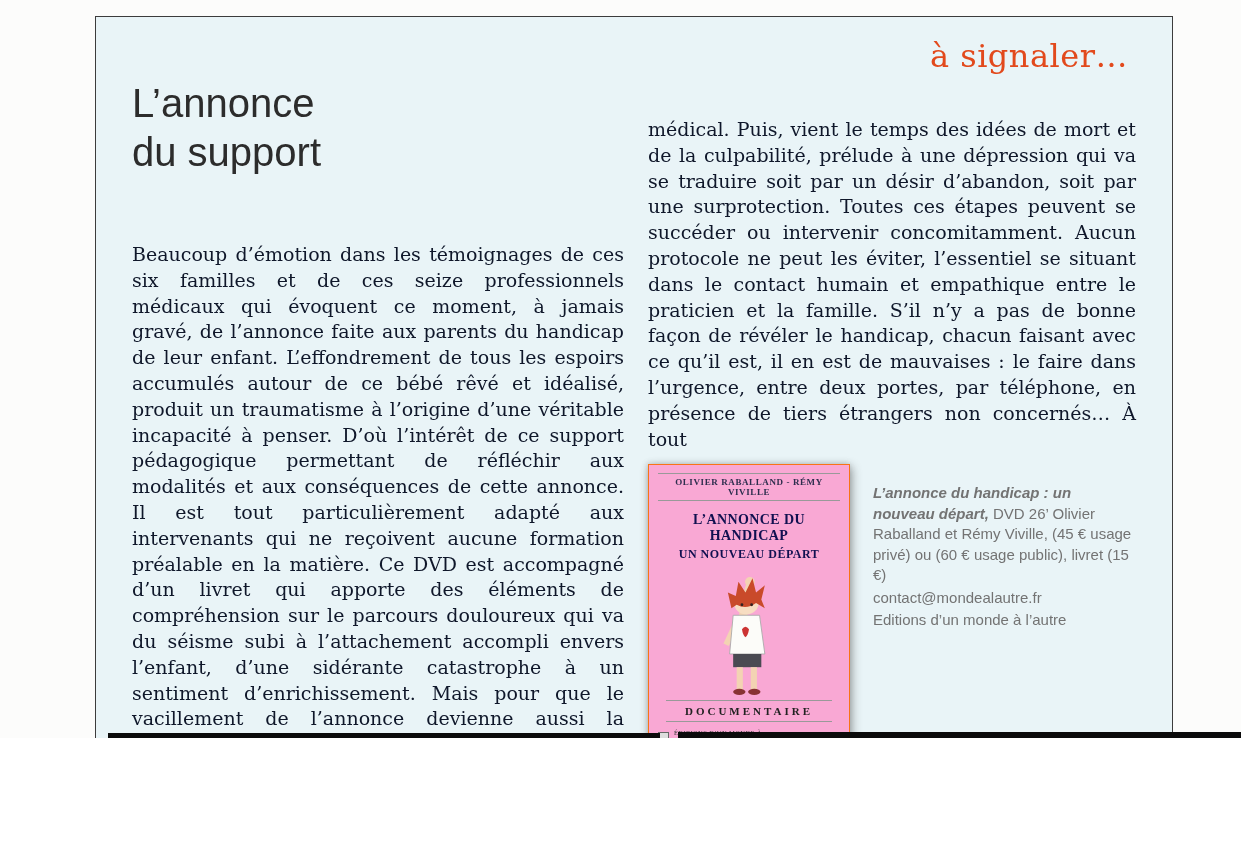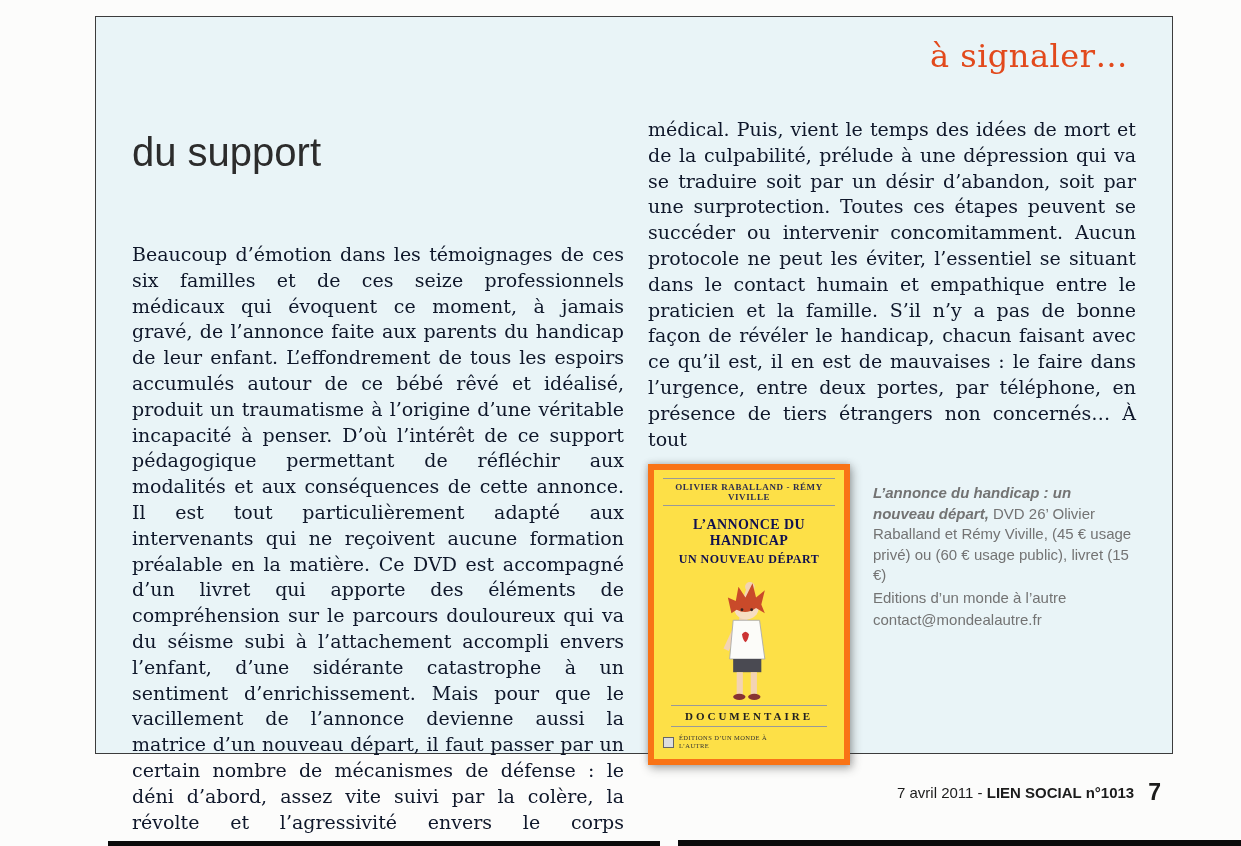--- a/index.html
+++ b/index.html
@@ -1,19 +1,19 @@
 <!DOCTYPE html>
 <html lang="fr"><head>
 <meta charset="utf-8">
 <style>
   * { margin:0; padding:0; box-sizing:border-box; }
   body { background:#ffffff; }
 
   .page {
-    position:relative; width:1241px; height:846px;
+    position:relative; width:1241px; height:738px;
     background:#fcfcfb; overflow:hidden;
   }
 
   .frame {
     position:absolute; left:95px; top:16px; width:1078px; height:738px;
     background:#e9f4f7; border:1.5px solid #3c3c3c;
   }
 
   .signal {
     position:absolute; top:20px; right:44px;
@@ -41,21 +41,21 @@
   }
 
   .col-right { position:absolute; left:552px; top:100px; width:488px; }
   .right-top { text-align-last:justify; }
 
   .media-row { display:flex; margin-top:9px; }
 
   .dvd-wrap { flex:none; width:212px; padding:3px 2px 0 0; }
   .dvd {
     width:202px; min-height:278px;
-    background:#fde047; border:6px solid #f97316;
+    background:#f9a8d4; border:1px solid #f97316;
     box-shadow:2px 3px 9px rgba(50,50,50,.45), -1px -1px 5px rgba(120,120,120,.25);
     padding:8px 9px; text-align:center;
     font-family:"Liberation Serif","DejaVu Serif",serif;
   }
   .dvd-authors {
     font-size:9px; font-weight:700; letter-spacing:.6px; color:#2e2e4e;
     text-transform:uppercase; border-top:1px solid #999; border-bottom:1px solid #999;
     padding:3px 0;
   }
   .dvd-title { margin-top:11px; font-size:14px; font-weight:700; letter-spacing:.4px; color:#101050; }
@@ -94,21 +94,21 @@
 </style>
 </head>
 <body>
 
 <div class="page">
 
   <div class="frame">
 
     <div class="signal">à signaler…</div>
 
-    <h1 class="title"><br><span>du support</span></h1>
+    <h1 class="title"><span>L’annonce</span><br><span>du support</span></h1>
 
     <p class="col-left body-text">Beaucoup d’émotion dans les témoignages de ces six familles et de ces seize professionnels médicaux qui évoquent ce moment, à jamais gravé, de l’annonce faite aux parents du handicap de leur enfant. L’effondrement de tous les espoirs accumulés autour de ce bébé rêvé et idéalisé, produit un traumatisme à l’origine d’une véritable incapacité à penser. D’où l’intérêt de ce support pédagogique permettant de réfléchir aux modalités et aux conséquences de cette annonce. Il est tout particulièrement adapté aux intervenants qui ne reçoivent aucune formation préalable en la matière. Ce DVD est accompagné d’un livret qui apporte des éléments de compréhension sur le parcours douloureux qui va du séisme subi à l’attachement accompli envers l’enfant, d’une sidérante catastrophe à un sentiment d’enrichissement. Mais pour que le vacillement de l’annonce devienne aussi la matrice d’un nouveau départ, il faut passer par un certain nombre de mécanismes de défense : le déni d’abord, assez vite suivi par la colère, la révolte et l’agressivité envers le corps</p>
 
     <div class="col-right">
       <p class="right-top body-text">médical. Puis, vient le temps des idées de mort et de la culpabilité, prélude à une dépression qui va se traduire soit par un désir d’abandon, soit par une surprotection. Toutes ces étapes peuvent se succéder ou intervenir concomitamment. Aucun protocole ne peut les éviter, l’essentiel se situant dans le contact humain et empathique entre le praticien et la famille. S’il n’y a pas de bonne façon de révéler le handicap, chacun faisant avec ce qu’il est, il en est de mauvaises : le faire dans l’urgence, entre deux portes, par téléphone, en présence de tiers étrangers non concernés… À tout</p>
 
       <div class="media-row">
 
         <div class="dvd-wrap">
           <div class="dvd">
@@ -138,22 +138,22 @@
             </div>
           </div>
         </div>
 
         <div class="side">
           <div class="caption">
             <p class="cap-main">
               <span class="lead">L’annonce du handicap : un nouveau départ,</span>
               <span>DVD 26’ Olivier Raballand et Rémy Viville, (45 € usage privé) ou (60 € usage public), livret (15 €)</span>
             </p>
+            <p class="cap-line">contact@mondealautre.fr</p>
             <p class="cap-line">Editions d’un monde à l’autre</p>
-            <p class="cap-line">contact@mondealautre.fr</p>
           </div>
         </div>
 
       </div>
     </div>
 
   </div>
 
   <div class="footer">
     <span class="footer-text">

